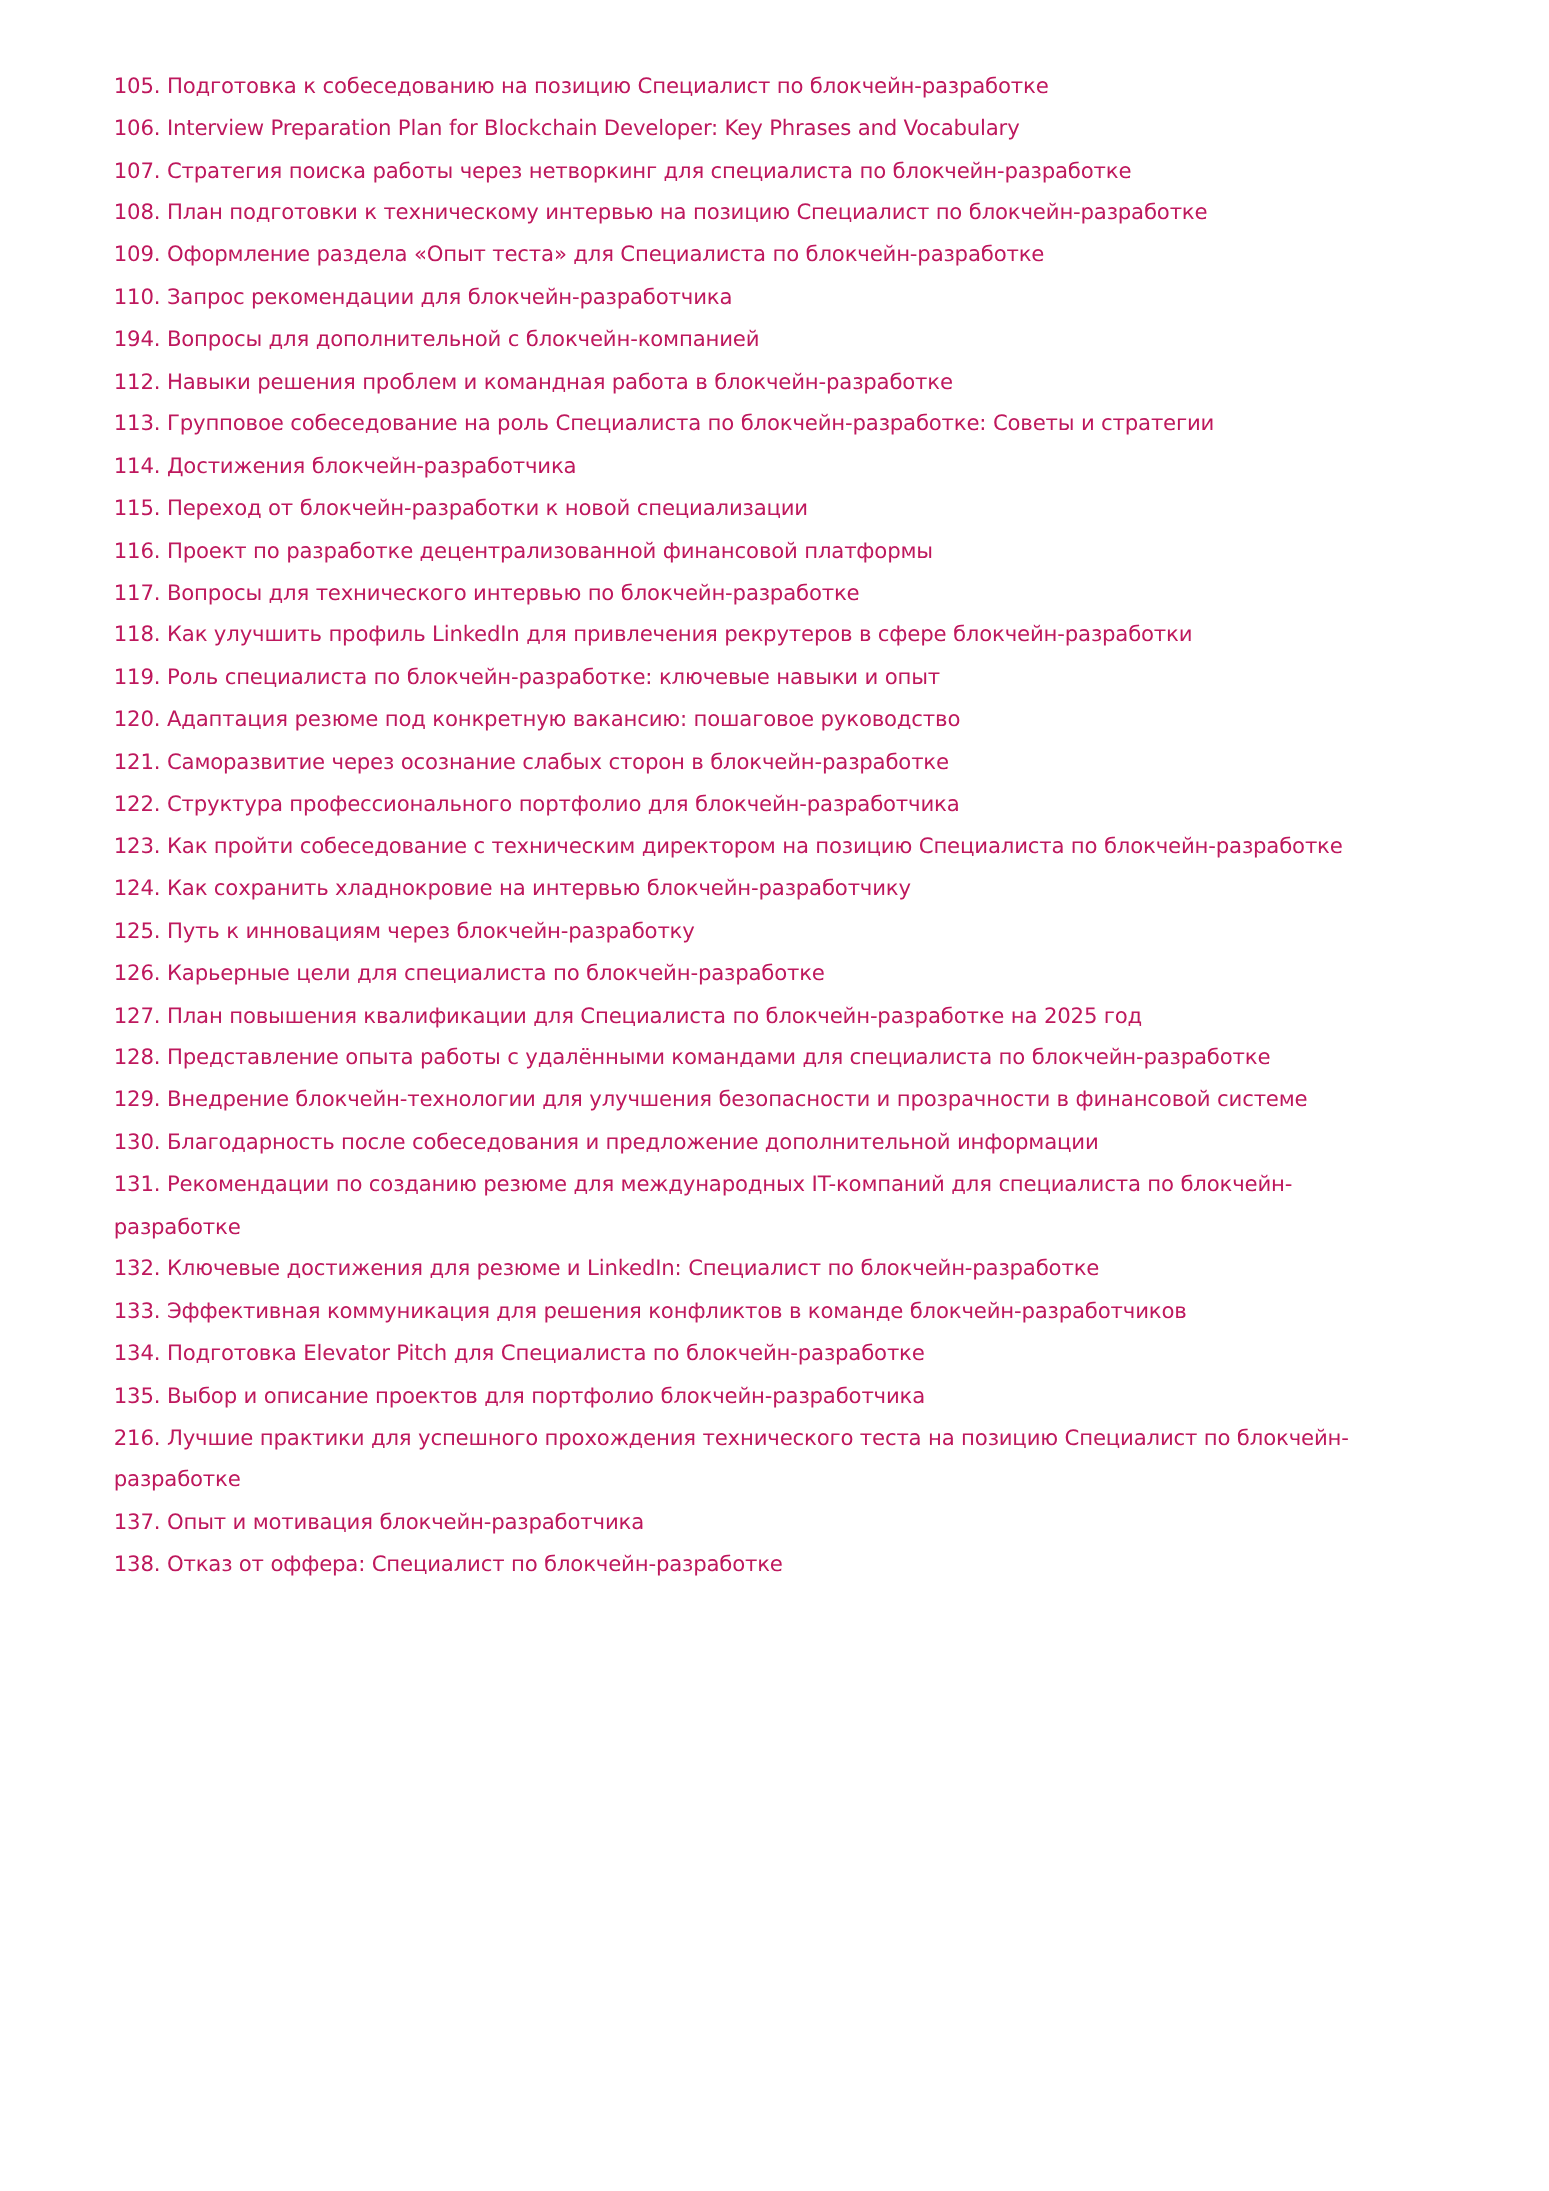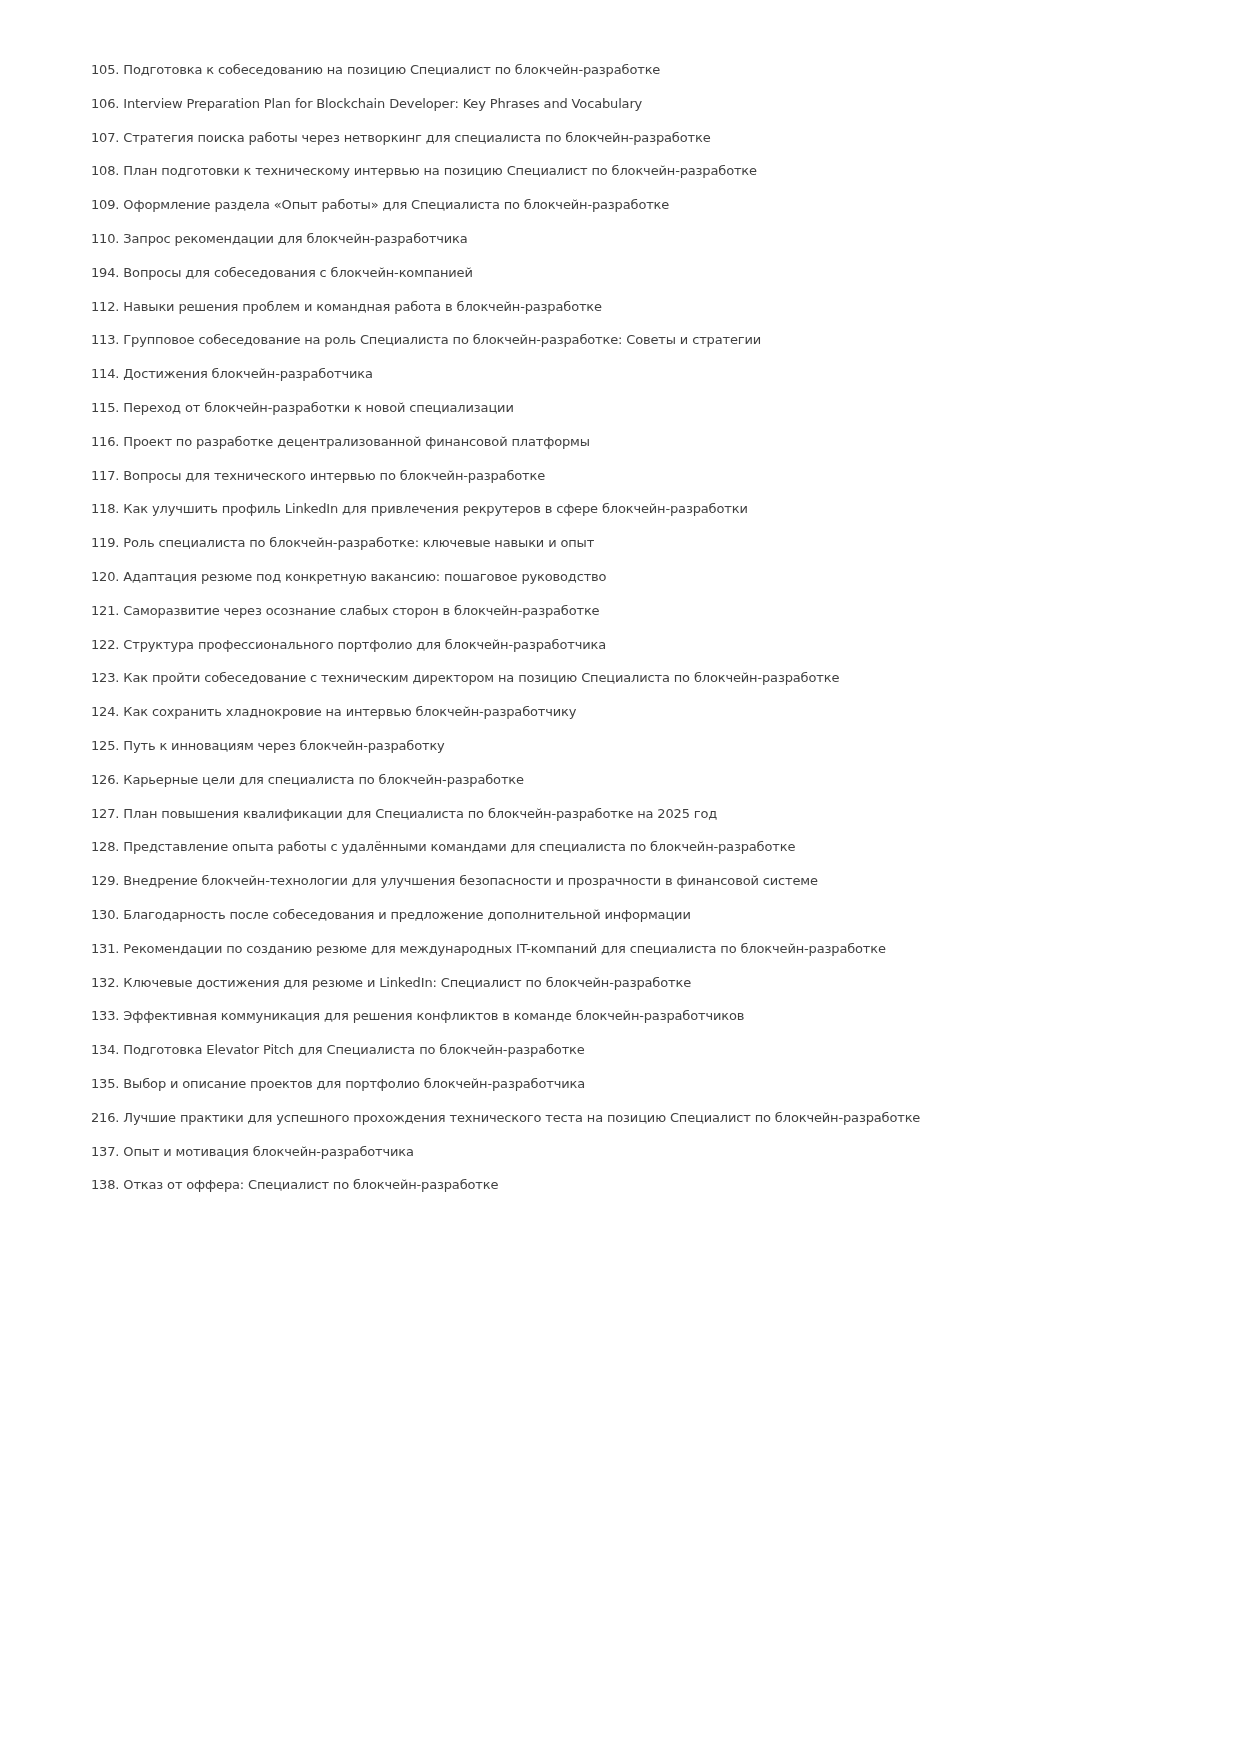--- a/index.html
+++ b/index.html
@@ -12,43 +12,43 @@
       height: 1753px;
       position: relative;
       overflow: hidden;
     }
     .page {
       position: absolute;
       left: 91px;
       top: 53px;
       width: 1040px;
       font-family: "DejaVu Sans", "Liberation Sans", sans-serif;
-      font-size: 13px;
+      font-size: 17px;
       line-height: 33.8px;
-      color: #404040;
+      color: #be185d;
       letter-spacing: -0.15px;
     }
     .item {
       margin: 0;
       padding: 0;
       display: block;
     }
     .num { }
   </style>
 </head>
 <body>
 
 <div class="page">
   <div class="item"><span class="num">105.</span> <span>Подготовка к собеседованию на позицию Специалист по блокчейн-разработке</span></div>
   <div class="item"><span class="num">106.</span> <span>Interview Preparation Plan for Blockchain Developer: Key Phrases and Vocabulary</span></div>
   <div class="item"><span class="num">107.</span> <span>Стратегия поиска работы через нетворкинг для специалиста по блокчейн-разработке</span></div>
   <div class="item"><span class="num">108.</span> <span>План подготовки к техническому интервью на позицию Специалист по блокчейн-разработке</span></div>
-  <div class="item"><span class="num">109.</span> <span>Оформление раздела «Опыт работы» для Специалиста по блокчейн-разработке</span></div>
+  <div class="item"><span class="num">109.</span> <span>Оформление раздела «Опыт теста» для Специалиста по блокчейн-разработке</span></div>
   <div class="item"><span class="num">110.</span> <span>Запрос рекомендации для блокчейн-разработчика</span></div>
-  <div class="item"><span class="num">194.</span> <span>Вопросы для собеседования с блокчейн-компанией</span></div>
+  <div class="item"><span class="num">194.</span> <span>Вопросы для дополнительной с блокчейн-компанией</span></div>
   <div class="item"><span class="num">112.</span> <span>Навыки решения проблем и командная работа в блокчейн-разработке</span></div>
   <div class="item"><span class="num">113.</span> <span>Групповое собеседование на роль Специалиста по блокчейн-разработке: Советы и стратегии</span></div>
   <div class="item"><span class="num">114.</span> <span>Достижения блокчейн-разработчика</span></div>
   <div class="item"><span class="num">115.</span> <span>Переход от блокчейн-разработки к новой специализации</span></div>
   <div class="item"><span class="num">116.</span> <span>Проект по разработке децентрализованной финансовой платформы</span></div>
   <div class="item"><span class="num">117.</span> <span>Вопросы для технического интервью по блокчейн-разработке</span></div>
   <div class="item"><span class="num">118.</span> <span>Как улучшить профиль LinkedIn для привлечения рекрутеров в сфере блокчейн-разработки</span></div>
   <div class="item"><span class="num">119.</span> <span>Роль специалиста по блокчейн-разработке: ключевые навыки и опыт</span></div>
   <div class="item"><span class="num">120.</span> <span>Адаптация резюме под конкретную вакансию: пошаговое руководство</span></div>
   <div class="item"><span class="num">121.</span> <span>Саморазвитие через осознание слабых сторон в блокчейн-разработке</span></div>

